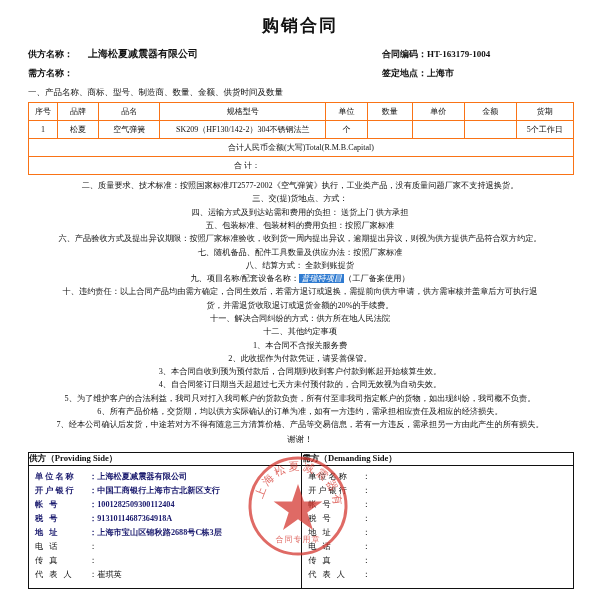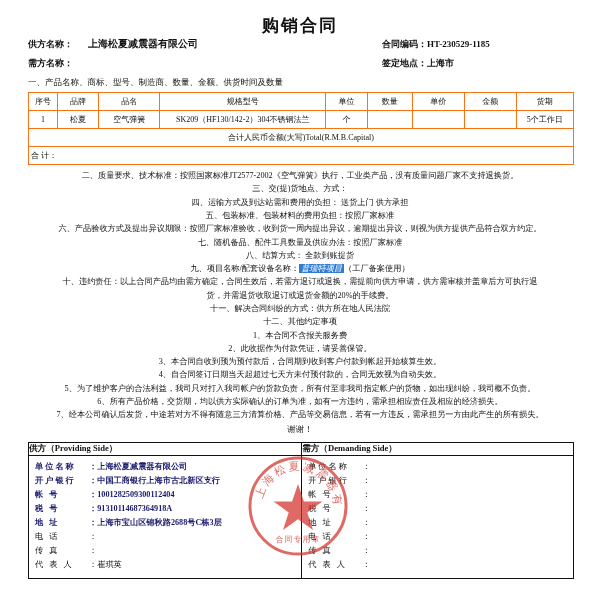--- a/index.html
+++ b/index.html
@@ -22,21 +22,21 @@
     height: 594px;
     padding: 0;
     box-sizing: border-box;
   }
   .doc-title {
     text-align: center;
     font-size: 17px;
     font-weight: bold;
     letter-spacing: 2px;
     margin-top: 14px;
-    margin-bottom: 0;
+    margin-bottom: 10px;
     font-family: "Liberation Serif", "DejaVu Serif", serif;
   }
   .party-block {
     padding: 0 28px;
   }
   .party-row {
     display: flex;
     align-items: baseline;
     margin-bottom: 6px;
     font-family: Liberation Serif, serif;
@@ -180,21 +180,21 @@
 
 <div class="page">
 
   <div class="doc-title">购销合同</div>
 
   <div class="party-block">
     <div class="party-row">
       <div class="party-label">供方名称：</div>
       <div class="party-value big">上海松夏减震器有限公司</div>
       <div class="party-right">
-        <span>合同编码：</span><span>HT-230529-1185</span>
+        <span>合同编码：</span><span>HT-163179-1004</span>
       </div>
     </div>
     <div class="party-row">
       <div class="party-label">需方名称：</div>
       <div class="party-value"></div>
       <div class="party-right">
         <span>签定地点：</span><span>上海市</span>
       </div>
     </div>
   </div>
@@ -224,21 +224,21 @@
         <td>个</td>
         <td></td>
         <td></td>
         <td></td>
         <td>5个工作日</td>
       </tr>
       <tr>
         <td colspan="9" class="total-label">合计人民币金额(大写)Total(R.M.B.Capital)</td>
       </tr>
       <tr>
-        <td colspan="9" style="text-align:left; padding-right:110px;">合  计：</td>
+        <td colspan="9" style="text-align:center; padding-right:110px;">合  计：</td>
       </tr>
     </tbody>
   </table>
 
   <div class="clause">二、质量要求、技术标准：按照国家标准JT2577-2002《空气弹簧》执行，工业类产品，没有质量问题厂家不支持退换货。</div>
   <div class="clause">三、交(提)货地点、方式：</div>
   <div class="clause">四、运输方式及到达站需和费用的负担：                送货上门      供方承担</div>
   <div class="clause">五、包装标准、包装材料的费用负担：按照厂家标准</div>
   <div class="clause">六、产品验收方式及提出异议期限：按照厂家标准验收，收到货一周内提出异议，逾期提出异议，则视为供方提供产品符合双方约定。</div>
   <div class="clause">七、随机备品、配件工具数量及供应办法：按照厂家标准</div>

